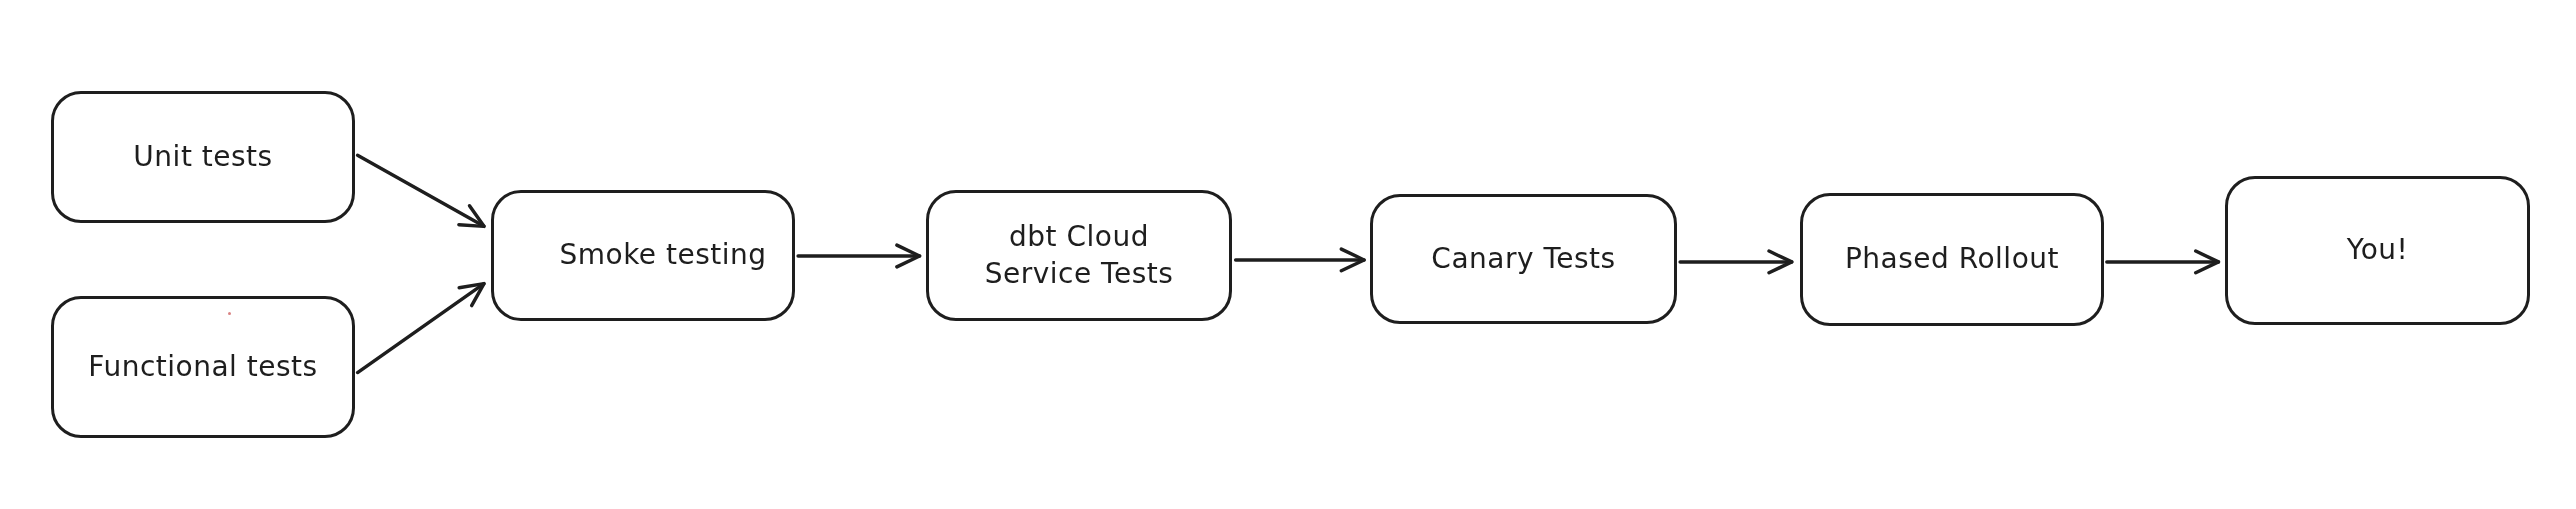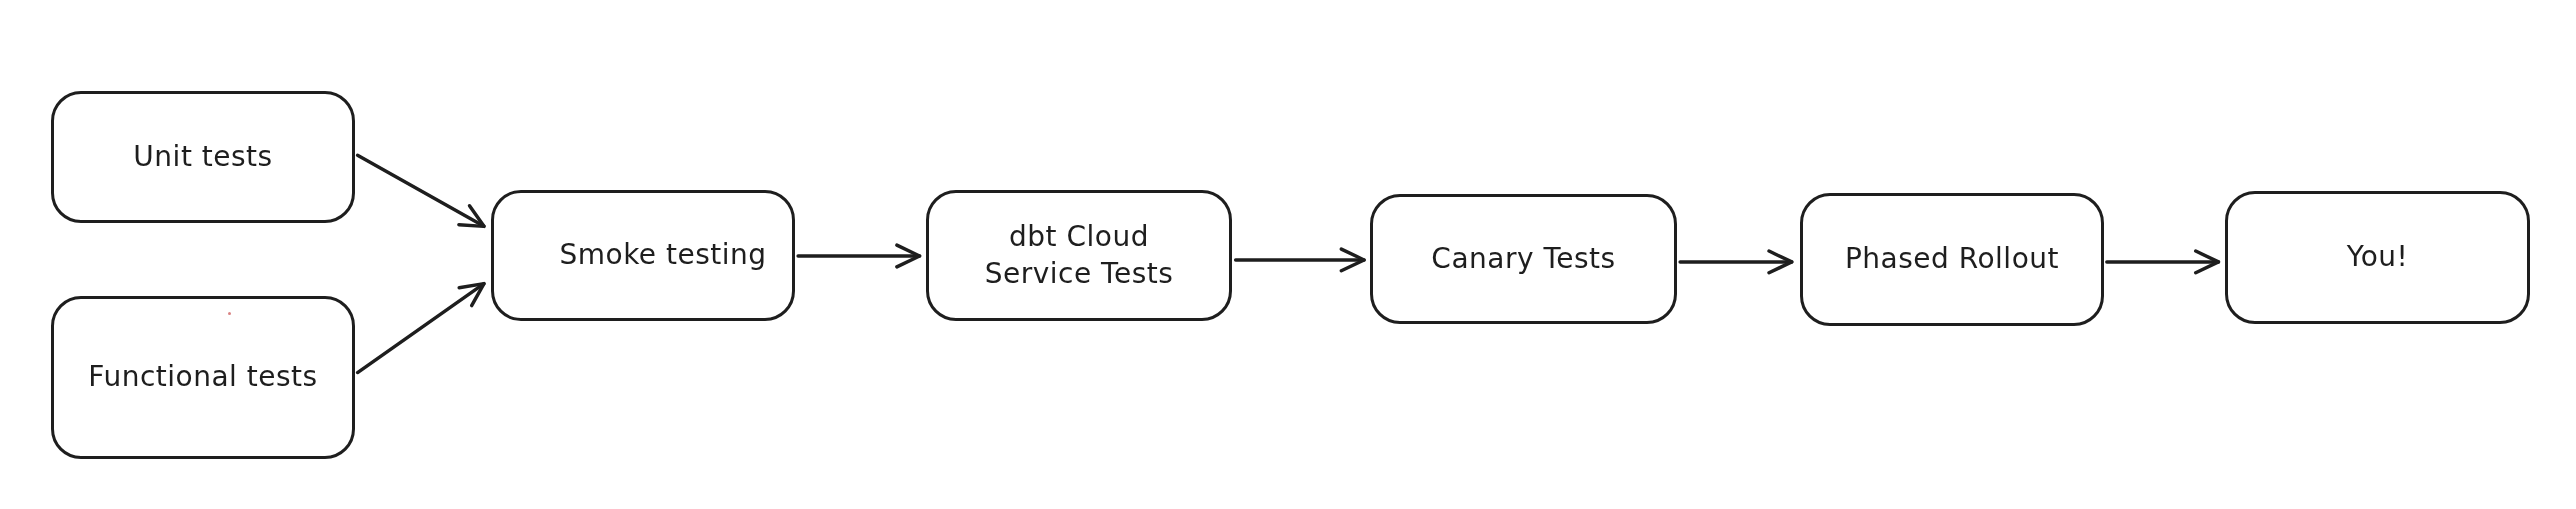--- a/index.html
+++ b/index.html
@@ -36,26 +36,26 @@
   }
   .node-label {
     color: #1e1e1e;
     font-size: 28px;
     line-height: 1.3;
     white-space: pre-line;
     letter-spacing: 0.5px;
   }
   
   #node-unit-tests        { left: 51px;   top: 91px;  width: 304px; height: 132px; }
-  #node-functional-tests  { left: 51px;   top: 296px; width: 304px; height: 163px; }
+  #node-functional-tests  { left: 51px;   top: 296px; width: 304px; height: 142px; }
   #node-smoke-testing     { left: 491px;  top: 190px; width: 304px; height: 131px; padding-left: 40px; }
   #node-dbt-cloud         { left: 926px;  top: 190px; width: 306px; height: 131px; }
   #node-canary-tests      { left: 1370px; top: 194px; width: 307px; height: 130px; justify-content: center; }
   #node-phased-rollout    { left: 1800px; top: 193px; width: 304px; height: 133px; }
-  #node-you               { left: 2225px; top: 191px; width: 305px; height: 133px; }
+  #node-you               { left: 2225px; top: 176px; width: 305px; height: 149px; }
   .artifact-dot {
     position: absolute;
     left: 228px;
     top: 312px;
     width: 3px;
     height: 3px;
     border-radius: 50%;
     background: #d98383;
   }
 </style>

